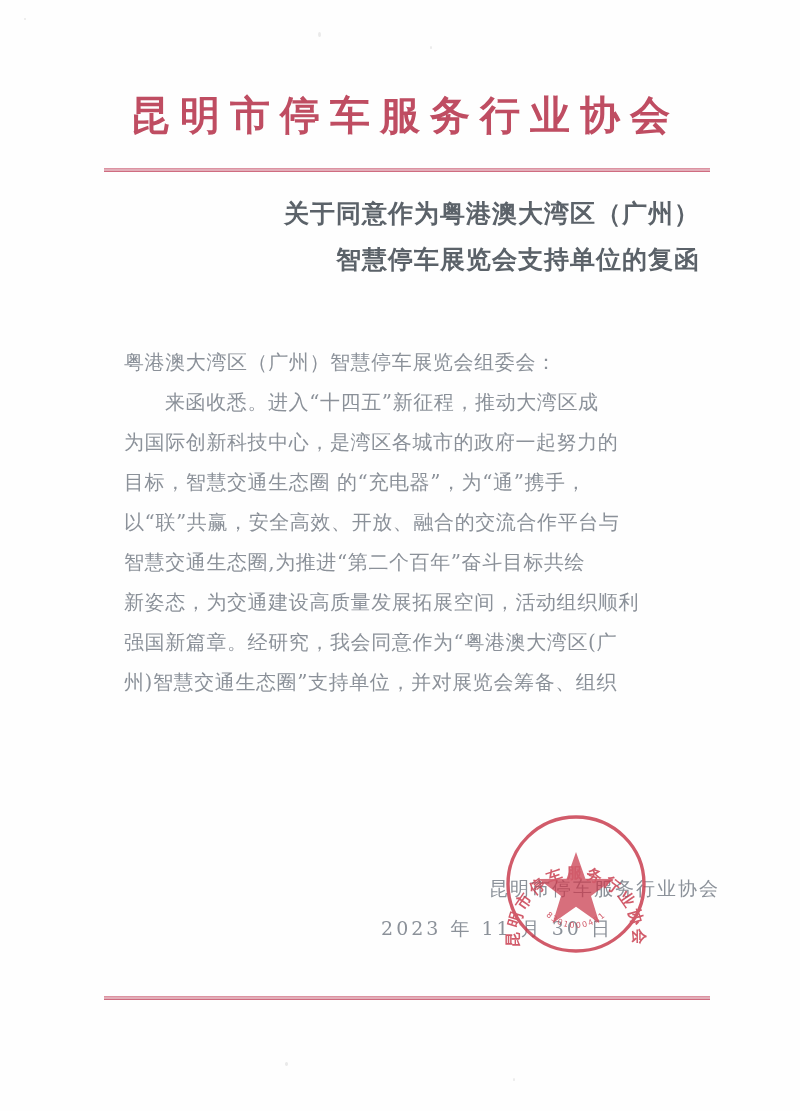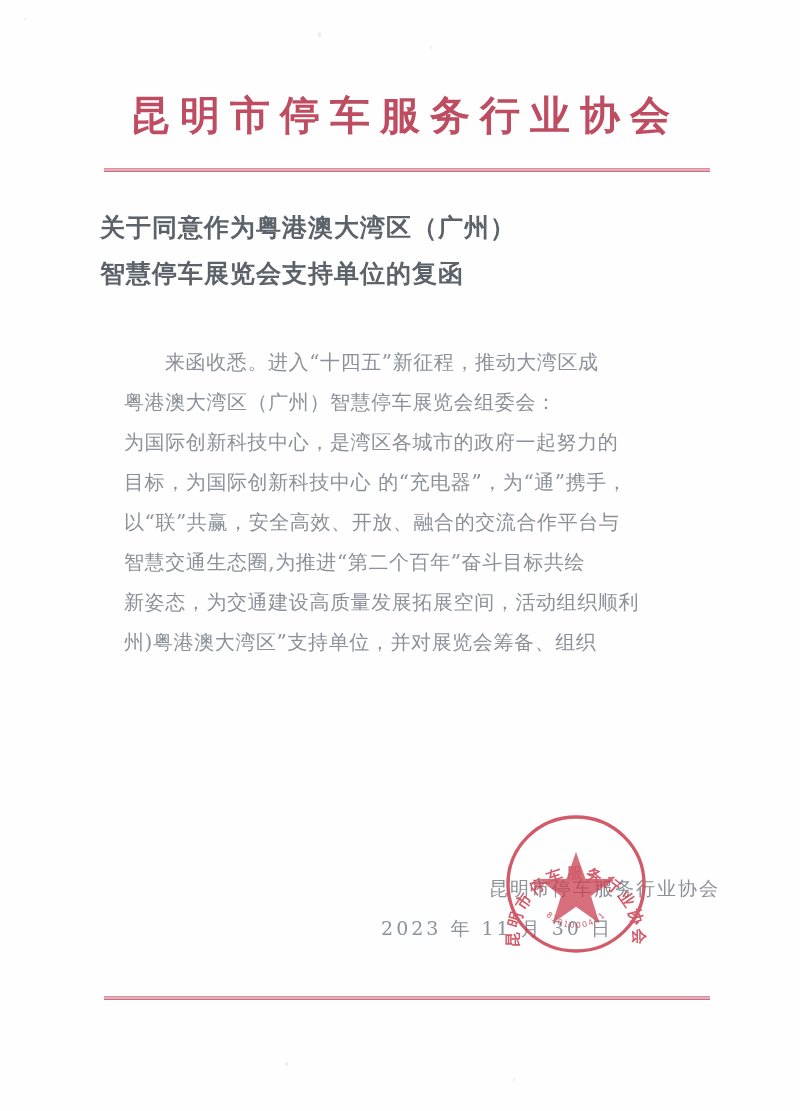--- a/index.html
+++ b/index.html
@@ -61,24 +61,24 @@
         #cf6c80 1px,
         #f5f0f1 2px,
         #cf6c80 3px);
   }
   .rule-top { top: 168px; }
   .rule-bottom { top: 996px; }
 
   
   .doc-title {
     position: absolute;
-    top: 205px;
+    top: 191px;
     left: 100px;
     width: 600px;
-    text-align: left;
+    text-align: right;
     font-size: 25px;
     font-weight: 700;
     line-height: 46px;
     letter-spacing: 1px;
     color: #5b6269;
     font-family: "DejaVu Serif", "Liberation Serif", serif;
   }
   .doc-title-line { display: block; white-space: nowrap; }
 
   
@@ -150,28 +150,29 @@
   </div>
 
   <div class="rule rule-top"></div>
 
   <div class="doc-title">
     <span class="doc-title-line">关于同意作为粤港澳大湾区（广州）</span>
     <span class="doc-title-line">智慧停车展览会支持单位的复函</span>
   </div>
 
   <div class="body-block">
+    <span class="body-line">粤港澳大湾区（广州）智慧停车展览会组委会：</span>
     <span class="body-line indent">来函收悉。进入“十四五”新征程，推动大湾区成</span>
-    <span class="body-line">粤港澳大湾区（广州）智慧停车展览会组委会：</span>
     <span class="body-line">为国际创新科技中心，是湾区各城市的政府一起努力的</span>
-    <span class="body-line">目标，为国际创新科技中心 的“充电器”，为“通”携手，</span>
+    <span class="body-line">目标，智慧交通生态圈 的“充电器”，为“通”携手，</span>
     <span class="body-line">以“联”共赢，安全高效、开放、融合的交流合作平台与</span>
     <span class="body-line">智慧交通生态圈,为推进“第二个百年”奋斗目标共绘</span>
     <span class="body-line">新姿态，为交通建设高质量发展拓展空间，活动组织顺利</span>
-    <span class="body-line">州)粤港澳大湾区”支持单位，并对展览会筹备、组织</span>
+    <span class="body-line">强国新篇章。经研究，我会同意作为“粤港澳大湾区(广</span>
+    <span class="body-line">州)智慧交通生态圈”支持单位，并对展览会筹备、组织</span>
   </div>
 
   <div class="signature">
     <span class="signature-org">昆明市停车服务行业协会</span>
     <span class="signature-date">2023 年 11 月 30 日</span>
   </div>
 
   <div class="seal">
     <svg viewBox="0 0 152 148" xmlns="http://www.w3.org/2000/svg">
       <defs>

